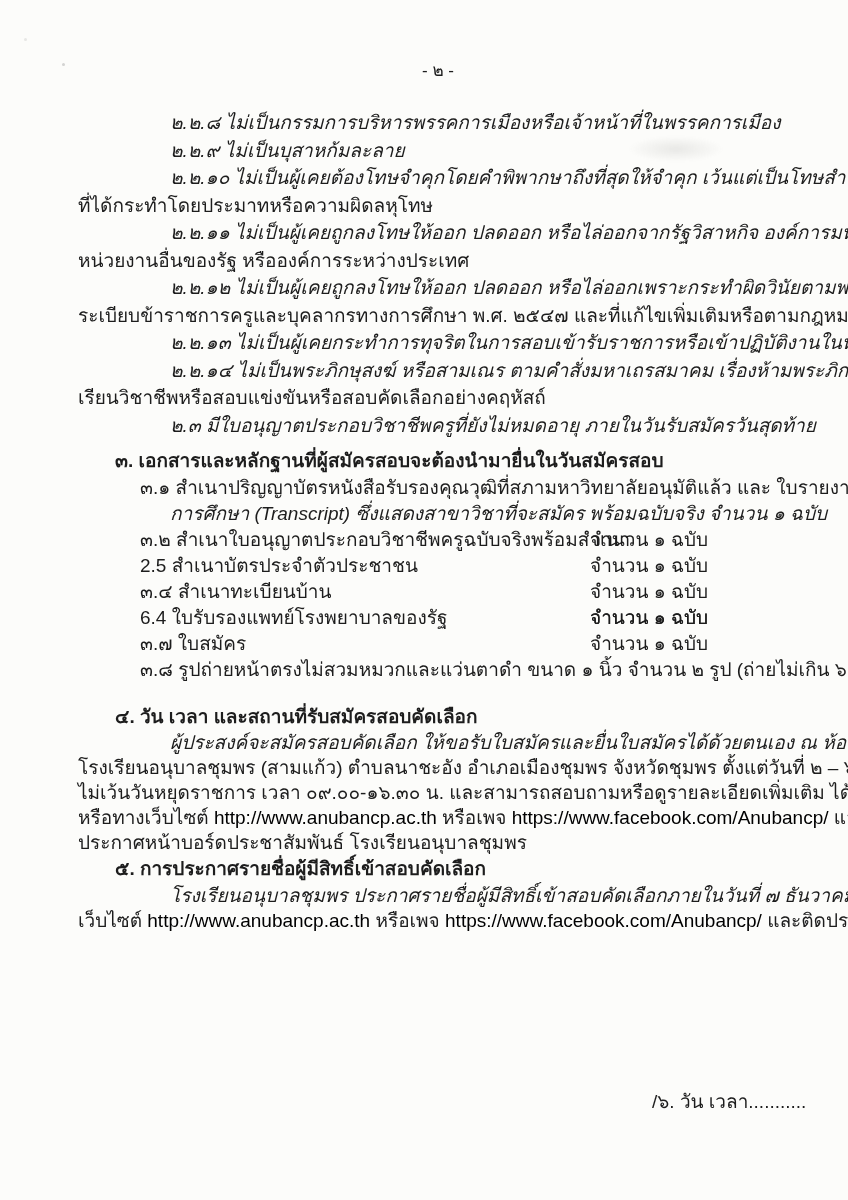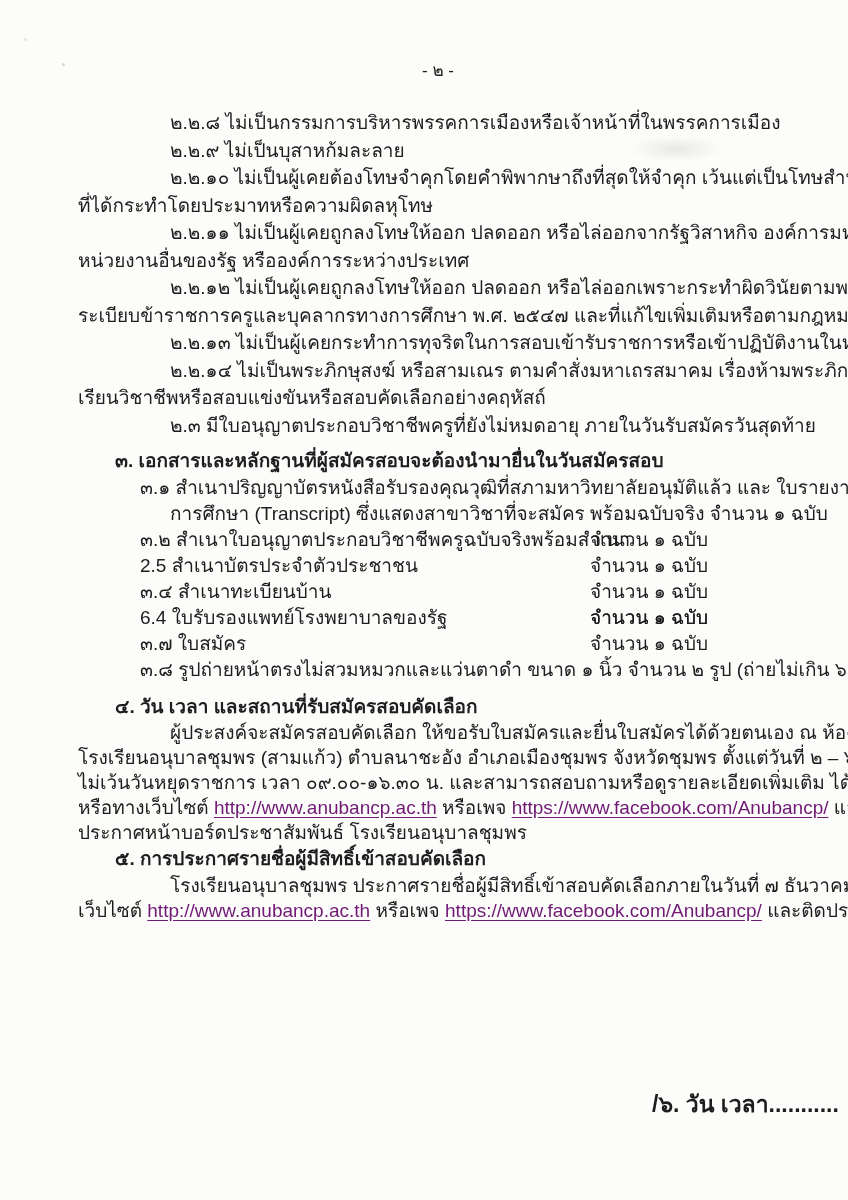--- a/index.html
+++ b/index.html
@@ -7,28 +7,28 @@
     width:848px;height:1200px;background:#fcfcfa;position:relative;overflow:hidden;
     font-family:"Liberation Sans","DejaVu Sans",sans-serif;color:#1d1d1d;
     box-shadow:0 0 6px rgba(0,0,0,.15);
   }
   .content{padding:56px 50px 0 78px;}
   .pageno{text-align:center;font-size:17px;margin:0 0 26px 0;}
   .line{font-size:19px;line-height:27.5px;white-space:nowrap;position:relative;}
   .s3 .line{line-height:26px;}
   .s4 .line,.s5 .line{line-height:25px;}
   .head{font-weight:700;padding-left:37px;}
-  .ind{padding-left:92px;}
+  .ind{padding-left:92px;font-style:italic;}
   .doc{padding-left:62px;}
   .cont{padding-left:0;}
   .gap8{margin-top:8px;}
-  .gap10{margin-top:10px;}
+  .gap10{margin-top:20px;}
   .count{position:absolute;left:512px;top:0;}
-  .link{color:#701a75;text-decoration:underline;text-underline-offset:3px;cursor:pointer;margin-top:22px;}
-  .footer-note{position:absolute;left:652px;top:1086px;font-size:23px;white-space:nowrap;font-weight:bold;}
+  .link{color:#000000;text-underline-offset:3px;cursor:pointer;margin-top:22px;}
+  .footer-note{position:absolute;left:652px;top:1086px;font-size:19px;white-space:nowrap;}
   .smudge{position:absolute;left:628px;top:136px;width:96px;height:26px;
     background:radial-gradient(ellipse at center,rgba(130,130,128,.16),rgba(130,130,128,0) 70%);
     filter:blur(1px);}
   .speck{position:absolute;width:3px;height:3px;border-radius:50%;background:rgba(90,90,90,.25);}
 </style>
 </head>
 <body>
 
 <div class="page">
   <div class="smudge"></div>

